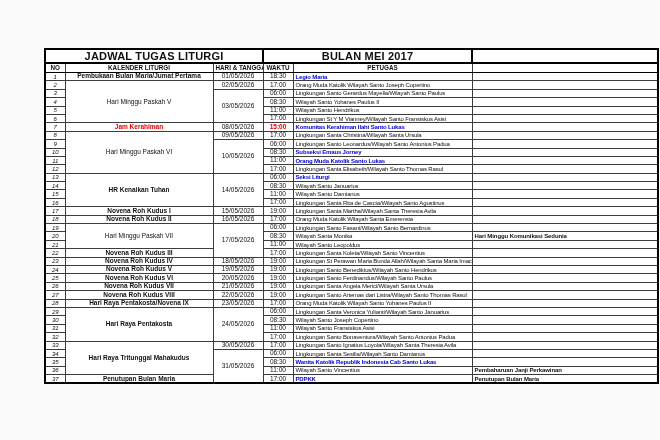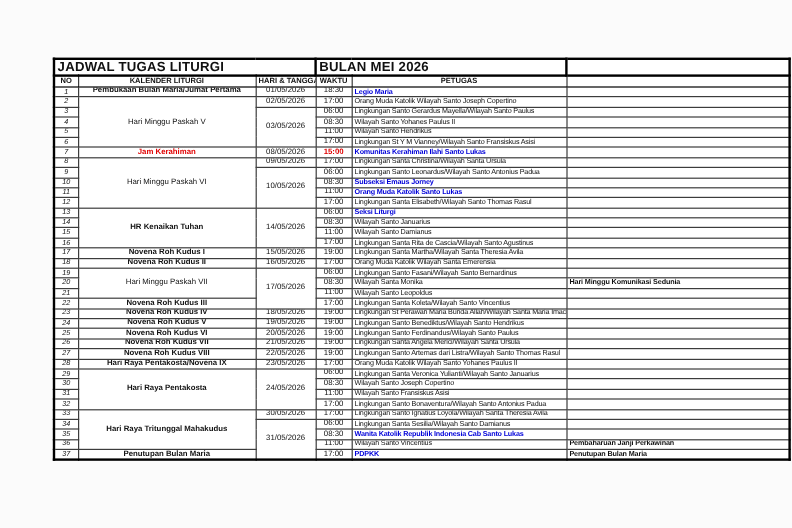--- a/index.html
+++ b/index.html
@@ -33,21 +33,21 @@
     height:7.4px;
     white-space:nowrap;
     overflow:hidden;
     vertical-align:middle;
   }
   
   .t-row td{
     height:12px;
     font-size:11px;
     font-weight:bold;
-    text-align:left;
+    text-align:center;
     border:2px solid #000;
     letter-spacing:0.2px;
   }
   
   .h-row td{
     height:8px;
     font-size:6.3px;
     font-weight:bold;
     text-align:center;
     border-bottom:1px solid #000;
@@ -71,21 +71,21 @@
       <col style="width:20px">
         <col style="width:148px">
         <col style="width:50px">
       <col style="width:30px">
         <col style="width:179px">
         <col style="width:186px">
     </colgroup>
     <tbody>
       <tr class="t-row">
         <td colspan="3">JADWAL TUGAS LITURGI</td>
-        <td colspan="2">BULAN MEI 2026</td>
+        <td colspan="2">BULAN MEI 2017</td>
         <td></td>
       </tr>
       <tr class="h-row">
         <td>NO</td>
         <td>KALENDER LITURGI</td>
         <td>HARI &amp; TANGGAL</td>
         <td>WAKTU</td>
         <td>PETUGAS</td>
         <td></td>
       </tr>

